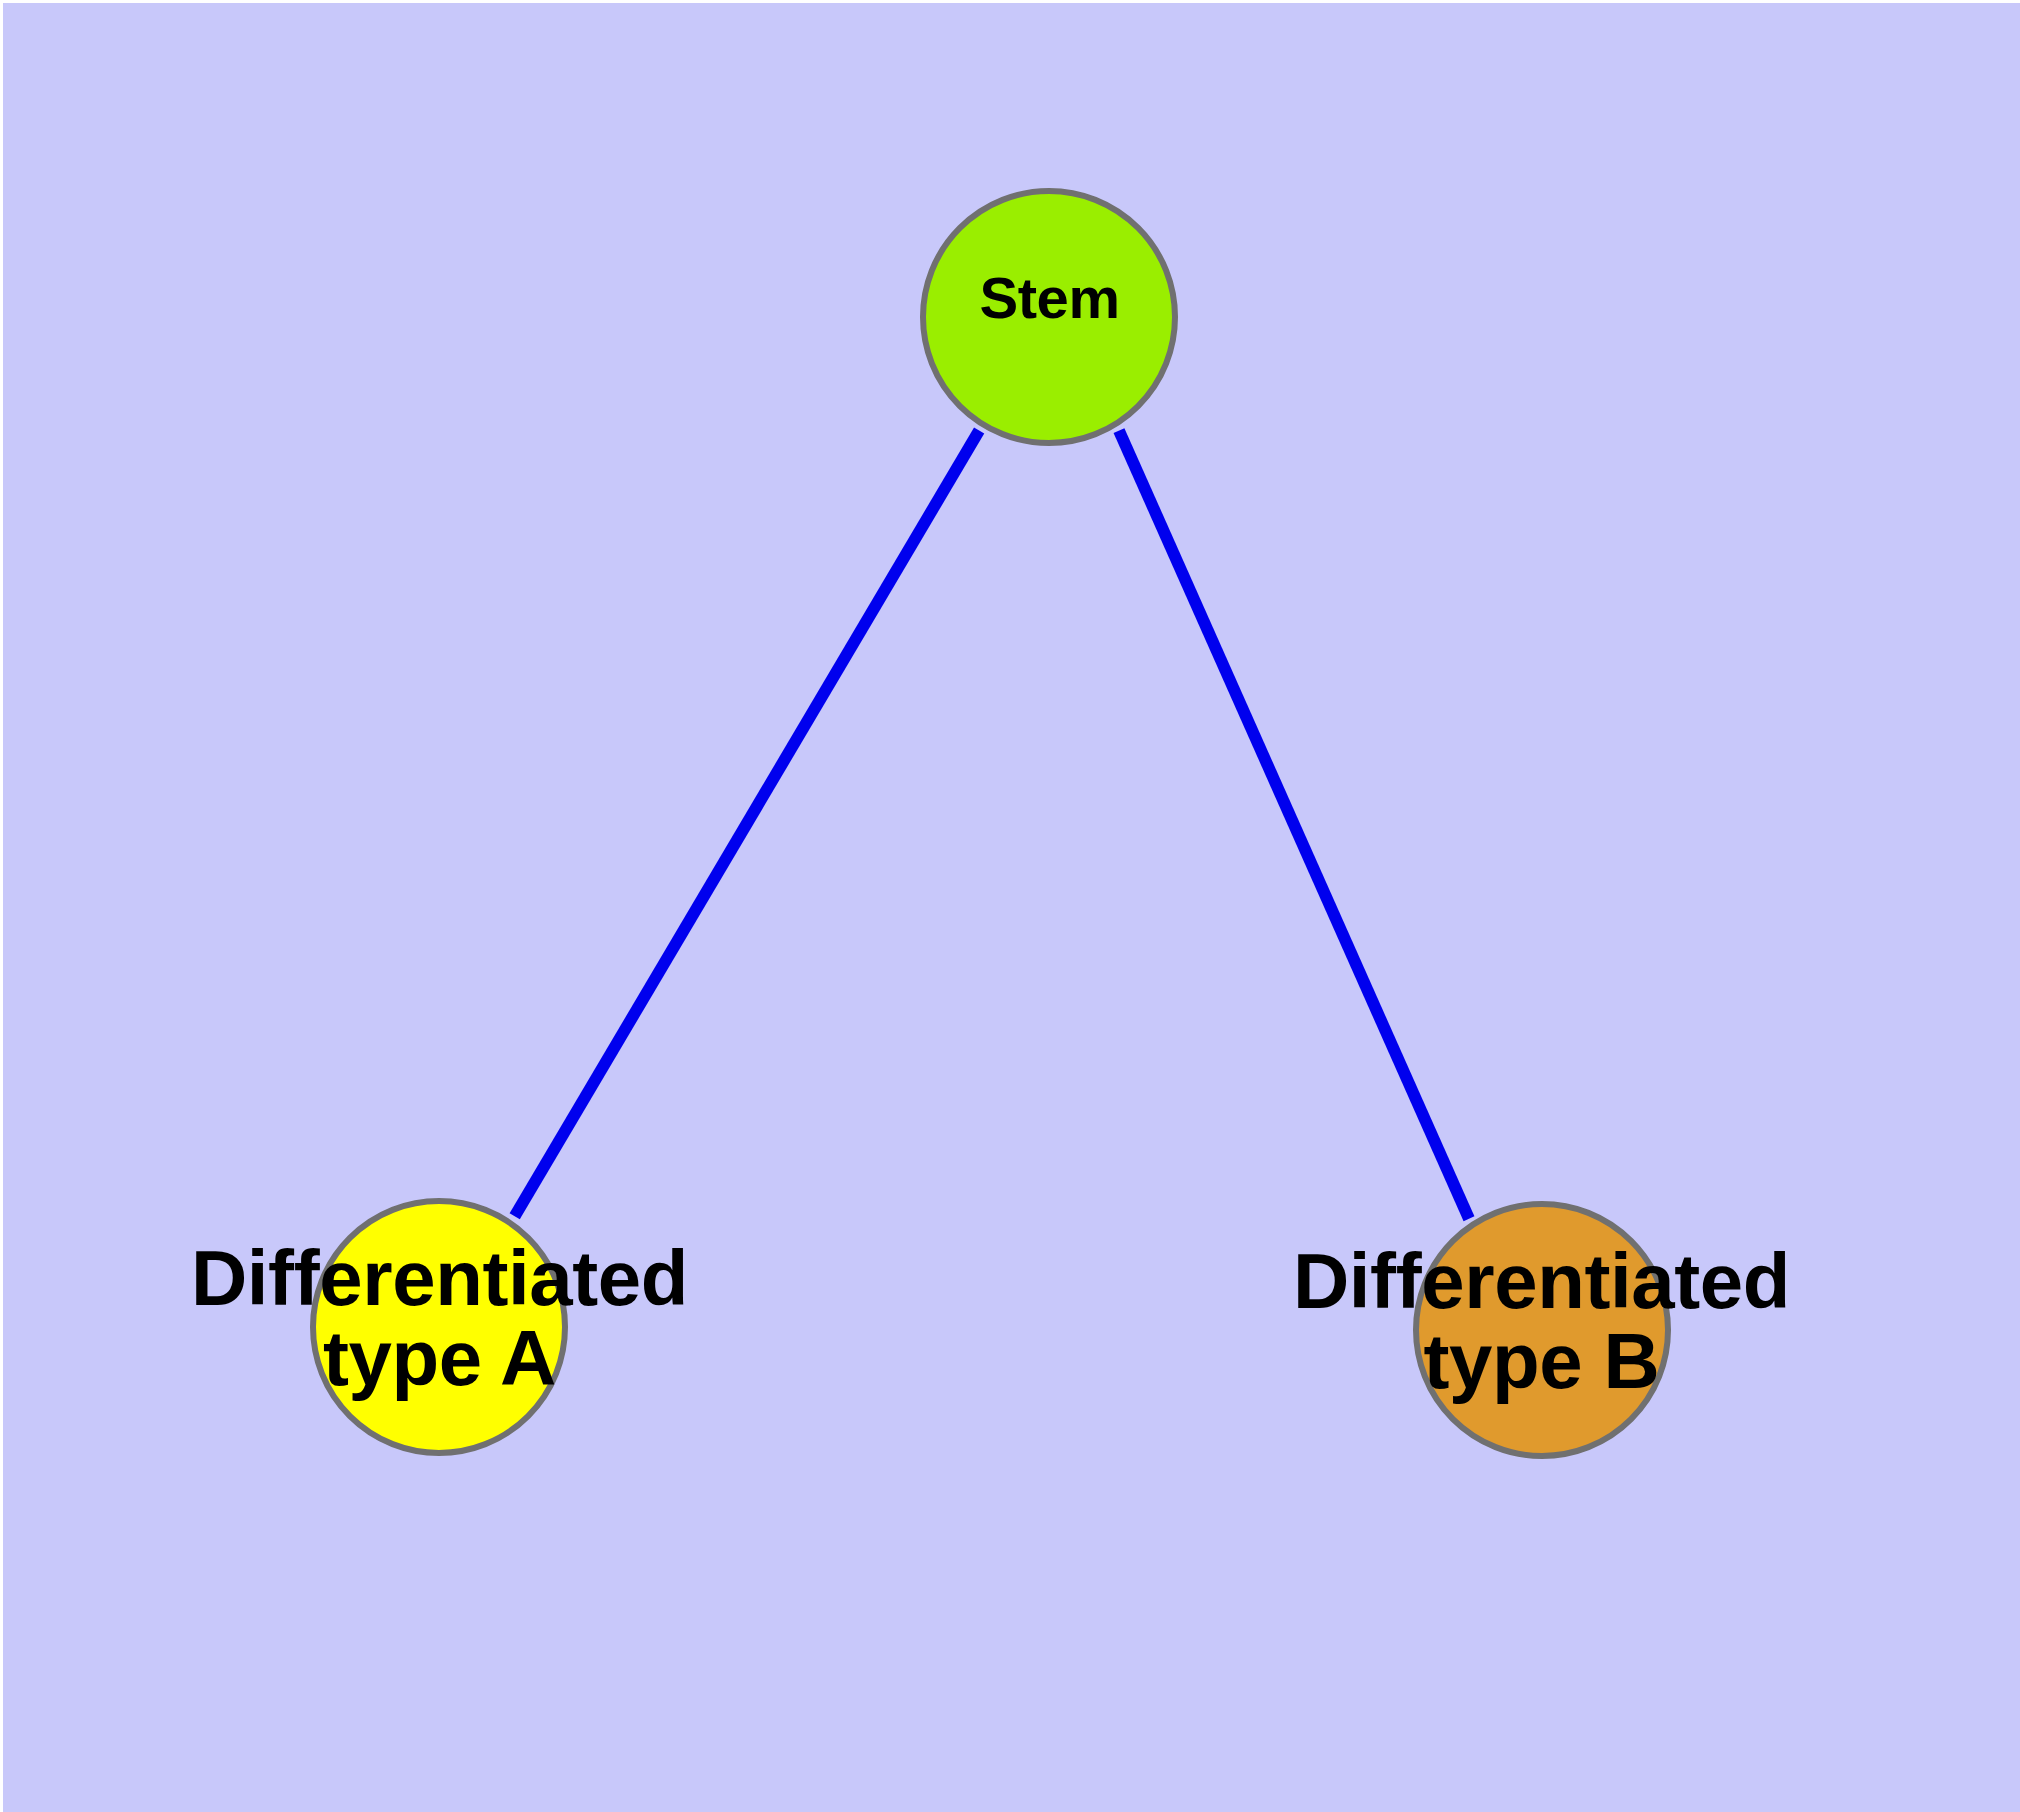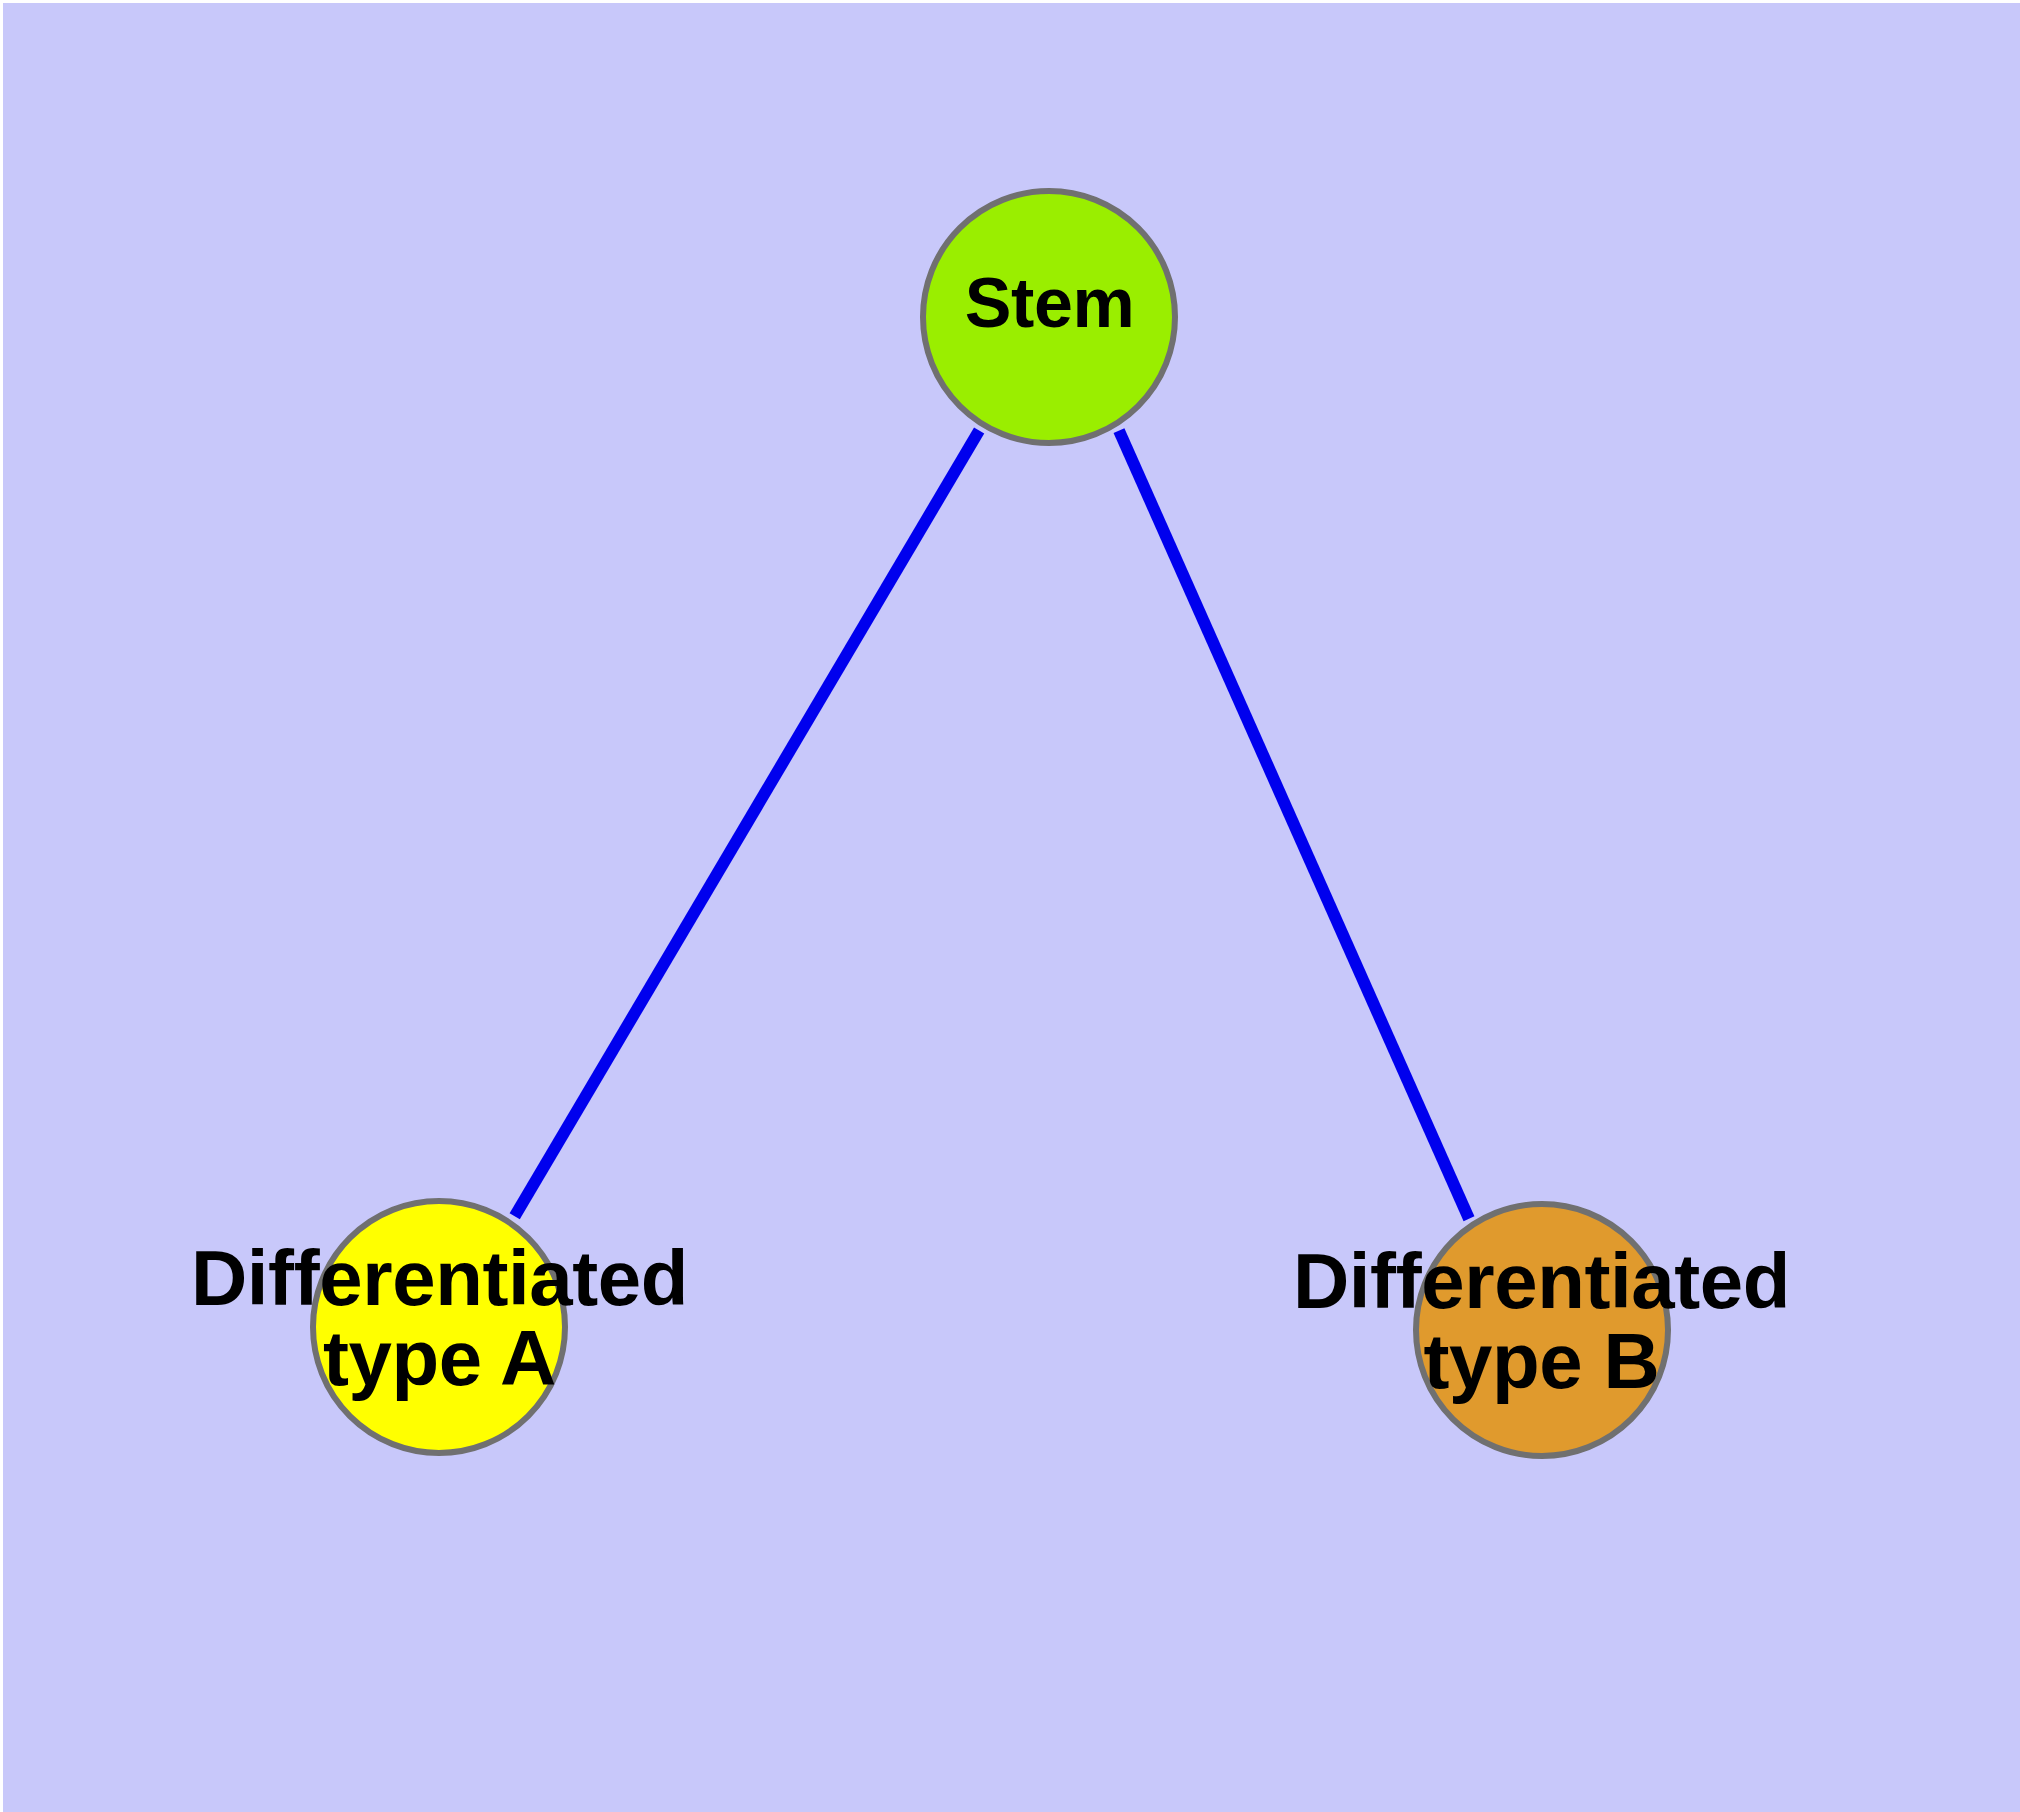--- a/index.html
+++ b/index.html
@@ -55,21 +55,21 @@
 <div id="canvas">
 
   <div id="graph-background"></div>
 
   <svg id="edge-layer" viewBox="0 0 2384 2138" xmlns="http://www.w3.org/2000/svg">
     <line x1="1155" y1="508" x2="607" y2="1435" stroke="#0000ee" stroke-width="14" stroke-linecap="butt"></line>
     <line x1="1320" y1="508" x2="1733" y2="1438" stroke="#0000ee" stroke-width="14" stroke-linecap="butt"></line>
   </svg>
 
   <div class="node" style="left:920px; top:188px; width:258px; height:258px; background:#9aee00; border:6.8px solid #707070;"></div>
-  <div class="node-label" style="left:795px; top:268px; width:509px; font-size:70px;">Stem</div>
+  <div class="node-label" style="left:795px; top:268px; width:509px; font-size:58px;">Stem</div>
 
   <div class="node" style="left:310px; top:1198px; width:258px; height:258px; background:#ffff00; border:6.8px solid #707070;"></div>
   <div class="node-label" style="left:58px; top:1239px; width:763px; font-size:78px;">Differentiated
 type A</div>
 
   <div class="node" style="left:1413px; top:1201px; width:258px; height:258px; background:#e09a2d; border:6.8px solid #707070;"></div>
   <div class="node-label" style="left:1160px; top:1242px; width:763px; font-size:78px;">Differentiated
 type B</div>
 
 </div>

